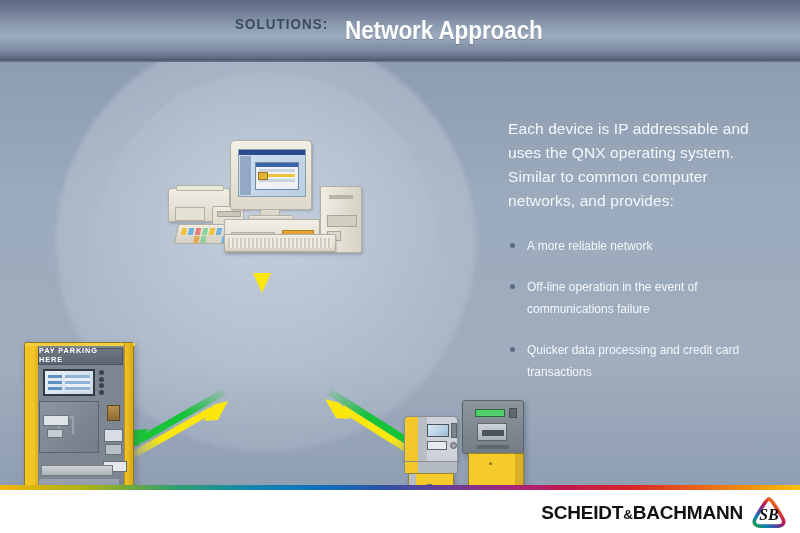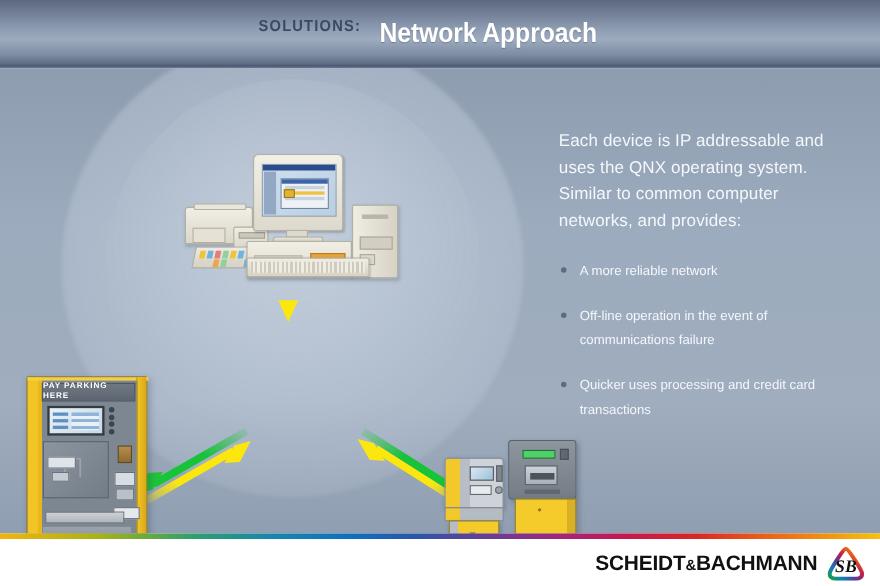--- a/index.html
+++ b/index.html
@@ -453,21 +453,21 @@
         <li>
           <span class="dot"></span>
           <span>A more reliable network</span>
         </li>
         <li>
           <span class="dot"></span>
           <span>Off-line operation in the event of  communications failure</span>
         </li>
         <li>
           <span class="dot"></span>
-          <span>Quicker uses processing and credit  card transactions</span>
+          <span>Quicker data processing and credit  card transactions</span>
         </li>
       </ul>
     </div>
   </div>
 
   <div id="rule"></div>
 
   <div id="footer">
     <div id="logo">
       <div id="wordmark"><span>SCHEIDT</span><span class="sm">&amp;</span><span>BACHMANN</span></div>

